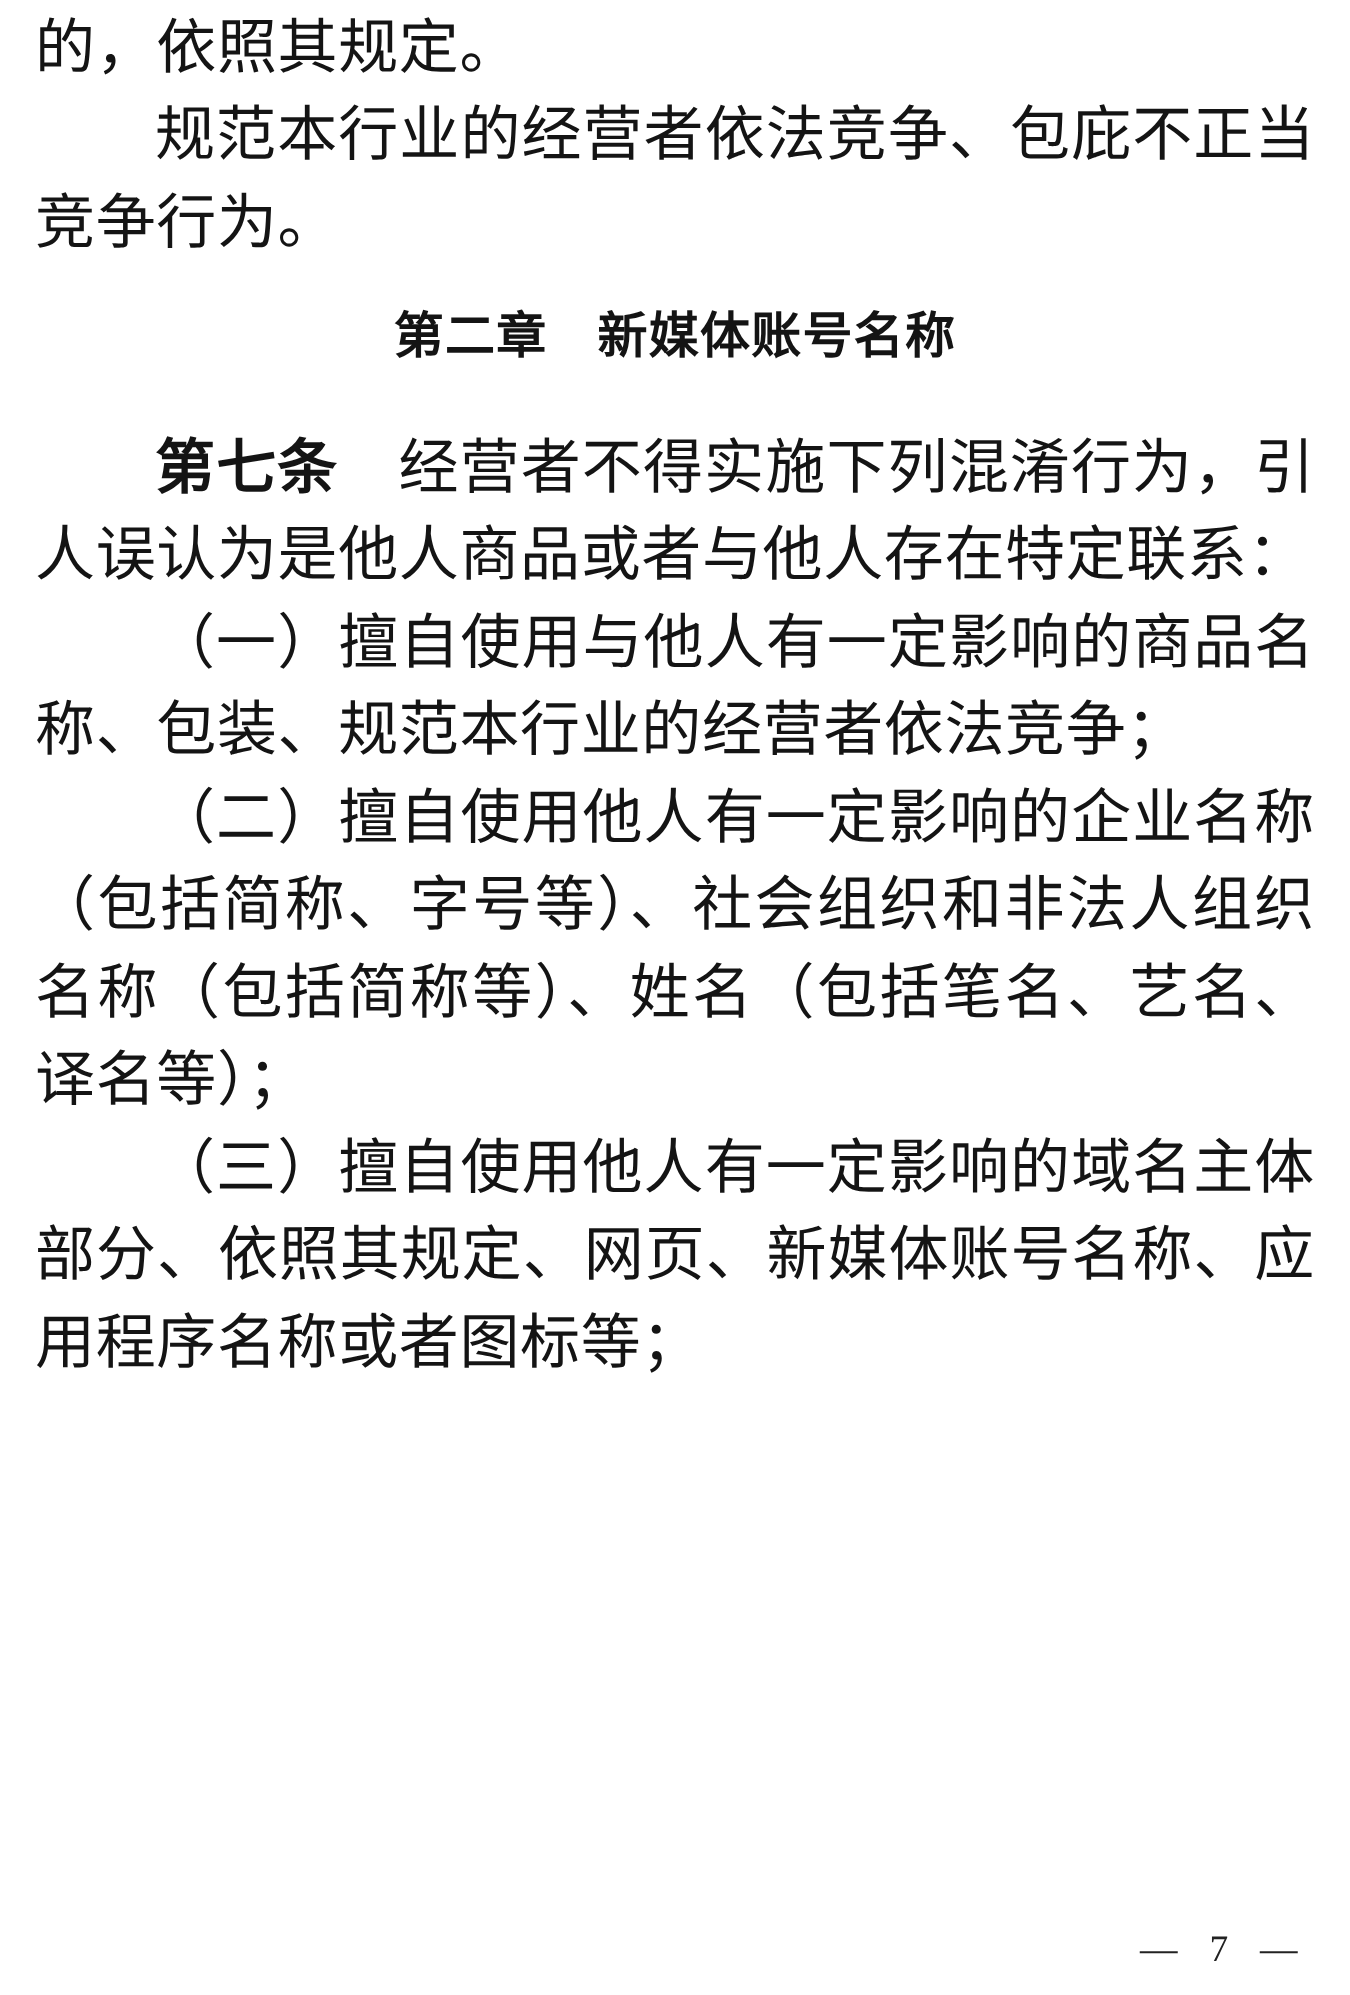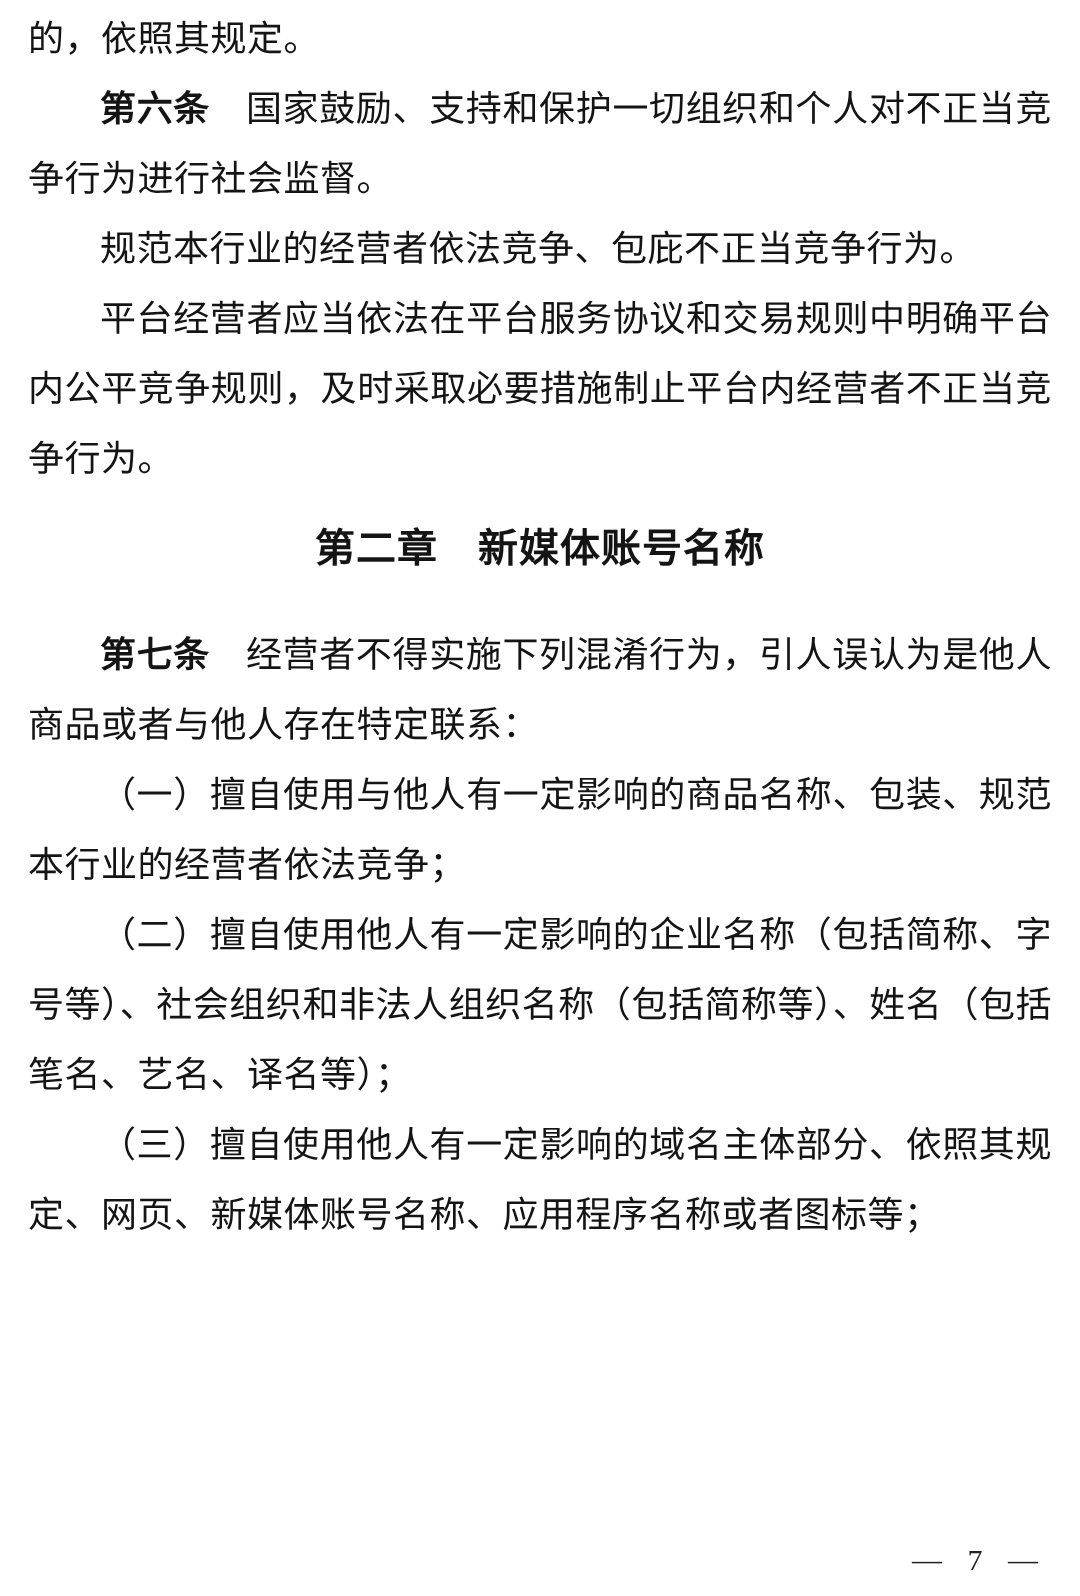--- a/index.html
+++ b/index.html
@@ -15,21 +15,21 @@
     background: #ffffff;
     overflow: hidden;
     font-family: "Liberation Serif", "DejaVu Serif", serif;
     color: #141414;
   }
   .content {
     padding: 4px 28px 0 28px;
   }
   .para {
     margin: 0;
-    font-size: 36px;
+    font-size: 48px;
     line-height: 70px;
     letter-spacing: 0.5px;
     text-align: justify;
     text-justify: inter-character;
     font-weight: 400;
     word-break: break-all;
   }
   .para.indent {
     text-indent: 2em;
   }
@@ -61,26 +61,24 @@
   }
 </style>
 </head>
 <body>
 
 <div class="page">
   <div class="content">
 
     <p class="para"><span>的，依照其规定。</span></p>
 
-    <p class="para indent"><span class="article-lead">第六条</span><span>国家鼓励、支持和保护一切组织和个人对不正当竞争行为进行社会监督。</span></p>
 
     <p class="para indent"><span>规范本行业的经营者依法竞争、包庇不正当竞争行为。</span></p>
 
 
-    <p class="para indent"><span>平台经营者应当依法在平台服务协议和交易规则中明确平台内公平竞争规则，及时采取必要措施制止平台内经营者不正当竞争行为。</span></p>
 
     <h2 class="chapter-heading"><span class="chapter-number">第二章</span><span>新媒体账号名称</span></h2>
 
     <p class="para indent"><span class="article-lead">第七条</span><span>经营者不得实施下列混淆行为，引人误认为是他人商品或者与他人存在特定联系：</span></p>
 
     <p class="para indent"><span>（一）擅自使用与他人有一定影响的商品名称、包装、规范本行业的经营者依法竞争；</span></p>
 
     <p class="para indent"><span>（二）擅自使用他人有一定影响的企业名称（包括简称、字号等）、社会组织和非法人组织名称（包括简称等）、姓名（包括笔名、艺名、译名等）；</span></p>
 
     <p class="para indent"><span>（三）擅自使用他人有一定影响的域名主体部分、依照其规定、网页、新媒体账号名称、应用程序名称或者图标等；</span></p>

